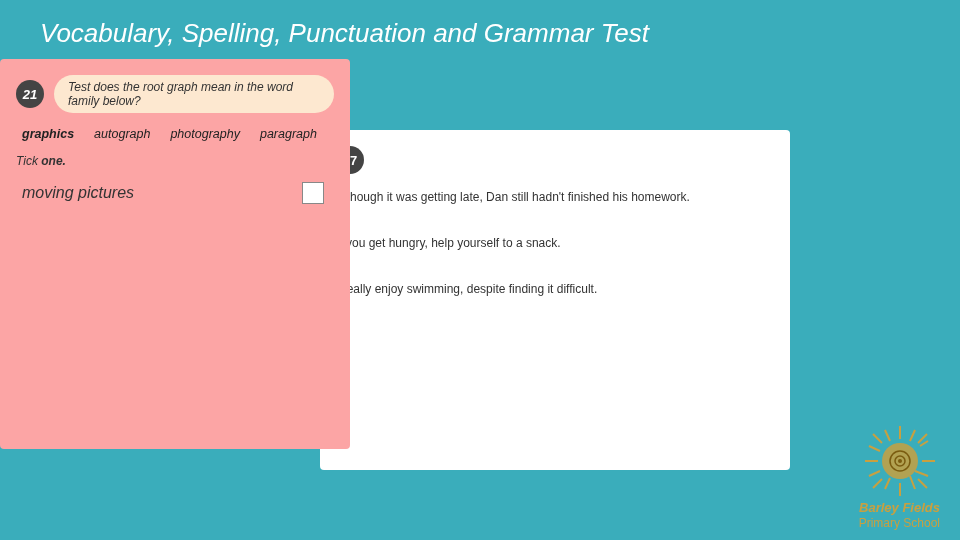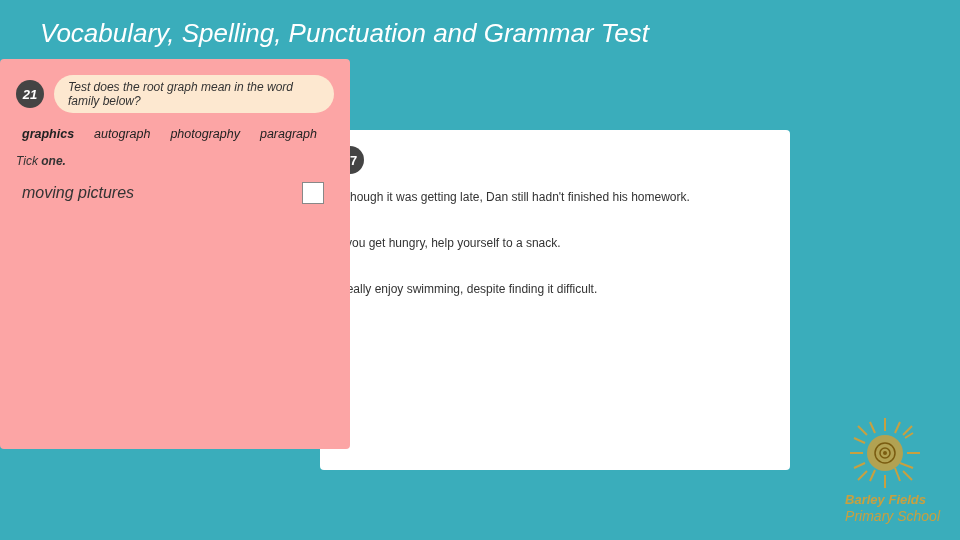--- a/index.html
+++ b/index.html
@@ -125,38 +125,37 @@
     .sentence-line {
       font-size: 12px;
       color: #333;
       margin-bottom: 28px;
       line-height: 1.5;
     }
 
     
     .logo-area {
       position: absolute;
-      bottom: 16px;
+      bottom: 10px;
       right: 20px;
-      text-align: left;
+      text-align: right;
     }
 
     .logo-text {
       color: #c8a040;
       font-size: 13px;
       font-style: italic;
       font-weight: bold;
       line-height: 1.2;
       margin-top: -5px;
     }
 
     .logo-sub {
       color: #c8a040;
-      font-size: 14px;
-      font-style: italic;
+      font-size: 12px;
     }
 
     
     .sun-container {
       width: 80px;
       height: 80px;
     }
   </style>
 </head>
 <body>

